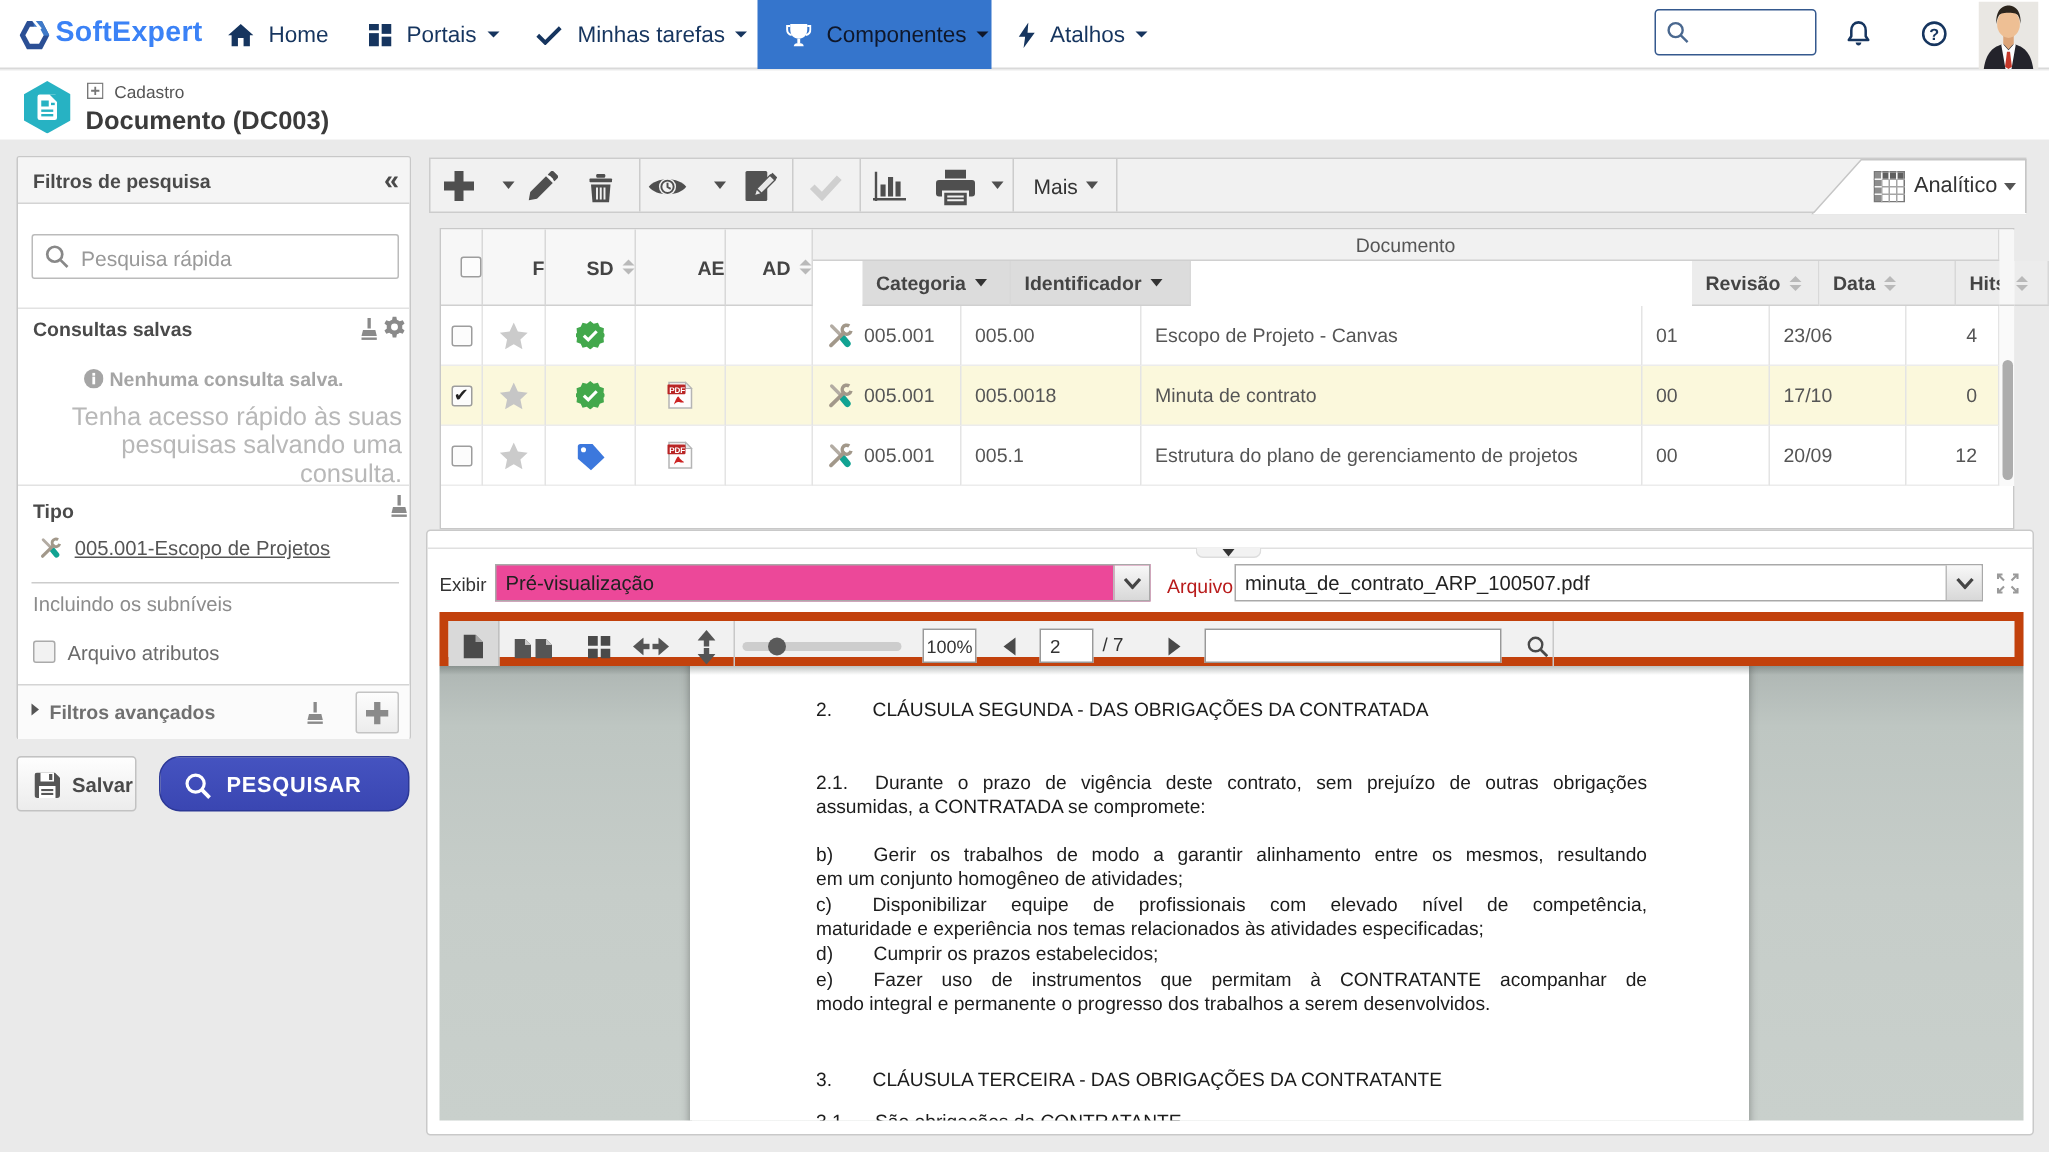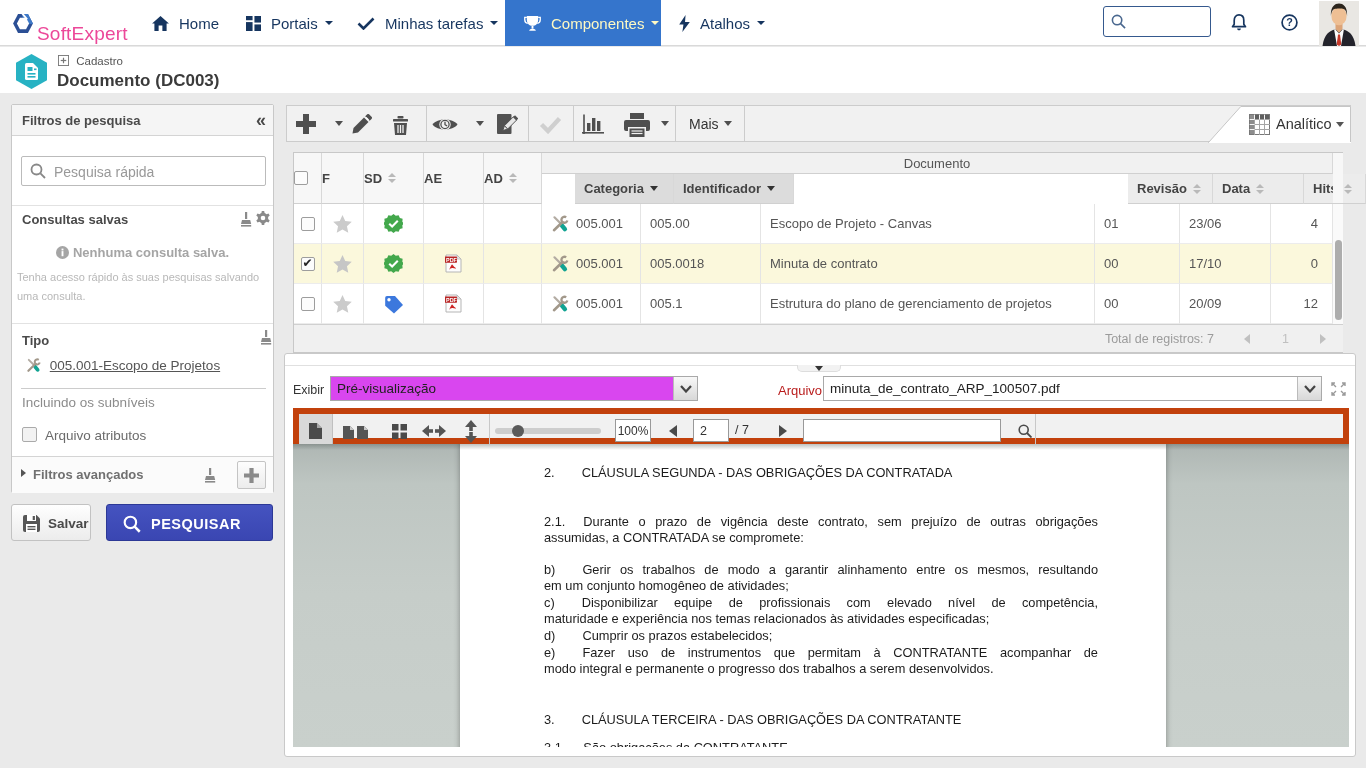--- a/index.html
+++ b/index.html
@@ -20,21 +20,21 @@
 
 #grid { position:absolute; left:293px; top:152px; width:1050px; height:201px; background:#fff; border:1px solid #c8c8c8; font-size:13px; color:#555;}
 
 #preview { position:absolute; left:284px; top:353px; width:1072px; height:404px; background:#fff; border:1px solid #c9c9c9; border-radius:3px;}
 #pdfbar { position:absolute; left:8px; top:54px; width:1056px; height:36px; background:#f1f1f1; border:6px solid #c2410c;}
 #pdfarea { position:absolute; left:8px; top:90px; width:1056px; height:303px; overflow:hidden;
   background:linear-gradient(to bottom,#aeb6b3 0,#bec6c2 40px,#c6cdc9 150px,#c9d0cc 303px); }
 #page { position:absolute; left:167px; top:-220px; width:706px; height:920px; background:#fff; box-shadow:0 0 6px rgba(0,0,0,.35); }
 .pdftxt { position:absolute; left:84px; width:554px; font-size:12.8px; color:#1c1c1c; line-height:16.4px; white-space:nowrap;}
 .pdftxt.j { white-space:normal; text-align:justify; text-align-last:justify; }
-.hcell { position:absolute; top:0; background:#f7f7f7; border-right:1px solid #d8d8d8; border-bottom:1px solid #d0d0d0; display:flex; align-items:center; justify-content:flex-start; font-size:13px; color:#444; }
+.hcell { position:absolute; top:0; background:#f7f7f7; border-right:1px solid #d8d8d8; border-bottom:1px solid #d0d0d0; display:flex; align-items:center; justify-content:flex-end; font-size:13px; color:#444; }
 .hcell.sub { top:21px; height:30px; justify-content:flex-start; padding-left:9px; background:#ececec;margin-left:33px; }
 .hcell.dark { background:#dcdcdc; }
 .sdown { width:0;height:0;border-left:4px solid transparent;border-right:4px solid transparent;border-top:5px solid #333; margin-left:6px; }
 .sort2 { display:inline-block; margin-left:6px; width:8px; height:10px; position:relative; }
 .sort2:before { content:""; position:absolute; top:0; left:0; border-left:4px solid transparent; border-right:4px solid transparent; border-bottom:4px solid #b9b9b9; }
 .sort2:after { content:""; position:absolute; top:6px; left:0; border-left:4px solid transparent; border-right:4px solid transparent; border-top:4px solid #b9b9b9; }
 .row { position:absolute; left:0; width:1039px; height:40px; background:#fff; }
 .row.sel { background:#fbf8dc; }
 .row .cell { position:absolute; top:0; height:40px; border-right:1px solid #e4e4e4; border-bottom:1px solid #ececec; display:flex; align-items:center; justify-content:center; }
 .row .cell.txt { justify-content:flex-start; padding-left:9px; color:#555; }
@@ -49,21 +49,21 @@
     <defs>
         <clipPath id="hx">
           <path d="M6 0 L18 0 L24 11.5 L18 23 L6 23 L0 11.5 Z"></path>
         </clipPath>
       </defs>
     <path d="M6 0 L18 0 L24 11.5 L18 23 L6 23 L0 11.5 Z" fill="#2b4f95"></path>
     <path clip-path="url(#hx)" d="M11 -1 L25 -1 L25 12 L12 11.5 Z" fill="#3e7ac9"></path>
     <path d="M8.3 4.6 L15.7 4.6 L19.4 11.5 L15.7 18.4 L8.3 18.4 L4.6 11.5 Z" fill="#fff"></path>
     <line x1="10.8" y1="-1" x2="17" y2="6.5" stroke="#fff" stroke-width="2.2"></line>
   </svg>
-  <div class="abs" style="left:37px;top:23px;font-size:19px;font-weight:normal;color:#ec4899;letter-spacing:0.2px">SoftExpert</div>
+  <div class="abs" style="left:37px;top:11px;font-size:19px;font-weight:bold;color:#3b82f6;letter-spacing:0.2px">SoftExpert</div>
   <div class="navitem" style="left:152px">
     <svg width="17" height="15" viewBox="0 0 18 16" style="margin-right:10px">
         <path d="M9 0 L18 8 L15.5 8 L15.5 16 L11 16 L11 10 L7 10 L7 16 L2.5 16 L2.5 8 L0 8 Z" fill="#16355f"></path>
       </svg>
     Home
   </div>
   <div class="navitem" style="left:246px">
     <svg width="15" height="15" viewBox="0 0 16 16" style="margin-right:10px">
       <rect x="0" y="0" width="7" height="4.5" fill="#16355f"></rect>
         <rect x="9" y="0" width="7" height="7" fill="#16355f"></rect>
@@ -71,21 +71,21 @@
         <rect x="9" y="9" width="7" height="7" fill="#16355f"></rect>
     </svg>
     Portais <span class="caret"></span>
   </div>
   <div class="navitem" style="left:357px">
     <svg width="18" height="13" viewBox="0 0 18 13" style="margin-right:10px">
         <path d="M1.5 6.5 L6.5 11.5 L16.5 1.5" stroke="#16355f" stroke-width="2.6" fill="none"></path>
       </svg>
     Minhas tarefas <span class="caret"></span>
   </div>
-  <div class="navitem" style="left:505px;width:156px;background:#3575cc;color:#fef9c3;padding-left:19px">
+  <div class="navitem" style="left:505px;width:156px;background:#3575cc;color:#0f172a;padding-left:19px">
     <svg width="17" height="17" viewBox="0 0 18 18" style="margin-right:10px">
       <path d="M3 1 L15 1 L15 5 C15 9 12.5 11.5 9 11.5 C5.5 11.5 3 9 3 5 Z" fill="#fff"></path>
       <path d="M3 2.5 L0.8 2.5 L0.8 5 C0.8 7 2 8.5 4 8.8 M15 2.5 L17.2 2.5 L17.2 5 C17.2 7 16 8.5 14 8.8" stroke="#fff" stroke-width="1.4" fill="none"></path>
       <rect x="8" y="11.5" width="2" height="3" fill="#fff"></rect>
         <path d="M5.5 16.8 C5.5 15.3 7 14.5 9 14.5 C11 14.5 12.5 15.3 12.5 16.8 Z" fill="#fff"></path>
     </svg>
     Componentes <span class="caret"></span>
   </div>
   <div class="navitem" style="left:678px">
     <svg width="13" height="17" viewBox="0 0 12 16" style="margin-right:9px">
@@ -162,21 +162,21 @@
   <svg class="abs" style="left:243px;top:106px" width="16" height="16" viewBox="0 0 16 16">
       <path fill="#8a8a8a" d="M6.8 0 L9.2 0 L9.6 2.1 A6 6 0 0 1 11.5 3.2 L13.5 2.5 L14.7 4.6 L13.1 6 A6 6 0 0 1 13.1 8 L14.7 9.4 L13.5 11.5 L11.5 10.8 A6 6 0 0 1 9.6 11.9 L9.2 14 L6.8 14 L6.4 11.9 A6 6 0 0 1 4.5 10.8 L2.5 11.5 L1.3 9.4 L2.9 8 A6 6 0 0 1 2.9 6 L1.3 4.6 L2.5 2.5 L4.5 3.2 A6 6 0 0 1 6.4 2.1 Z M8 4.7 A2.3 2.3 0 1 0 8 9.3 A2.3 2.3 0 1 0 8 4.7 Z"></path>
     </svg>
   <div class="abs" style="left:0;top:140px;width:261px;text-align:center;font-size:13px;font-weight:bold;color:#a5a5a5">
     <svg width="13" height="13" viewBox="0 0 14 14" style="vertical-align:-2px;margin-right:4px">
         <circle cx="7" cy="7" r="7" fill="#a5a5a5"></circle>
         <rect x="6" y="5.5" width="2" height="5.5" fill="#fff"></rect>
         <rect x="6" y="2.8" width="2" height="2" fill="#fff"></rect>
       </svg>Nenhuma consulta salva.
   </div>
-  <div class="abs" style="left:5px;top:163px;width:251px;text-align:left;font-size:11px;color:#b8b8b8;line-height:19px">Tenha acesso rápido às suas pesquisas salvando uma consulta.</div>
+  <div class="abs" style="left:5px;top:163px;width:251px;text-align:right;font-size:17px;color:#b8b8b8;line-height:19px">Tenha acesso rápido às suas pesquisas salvando uma consulta.</div>
   <div class="secline abs" style="left:0;top:218px;width:261px"></div>
   <div class="abs" style="left:10px;top:228px;font-size:13px;font-weight:bold;color:#4a4a4a">Tipo</div>
   <svg class="abs" style="left:247px;top:225px" width="14" height="15" viewBox="0 0 14 15">
       <g fill="#8a8a8a">
         <rect x="6" y="0" width="2.2" height="7"></rect>
         <path d="M3 8 L11.2 8 L12.2 12 L2 12 Z"></path>
         <rect x="2" y="13" width="10.2" height="1.6"></rect>
       </g>
     </svg>
   <div class="abs" style="left:13px;top:252px;font-size:13.5px;color:#555">
@@ -214,21 +214,21 @@
   <svg width="17" height="17" viewBox="0 0 17 17" style="position:absolute;left:11px;top:10px">
     <path d="M0 2 A2 2 0 0 1 2 0 L13.5 0 L17 3.5 L17 15 A2 2 0 0 1 15 17 L2 17 A2 2 0 0 1 0 15 Z" fill="#565656"></path>
     <rect x="4" y="0" width="9" height="6" fill="#fff"></rect>
       <rect x="9.7" y="1" width="2.2" height="4" fill="#565656"></rect>
     <rect x="3" y="9" width="11" height="8" fill="#fff"></rect>
     <rect x="4.5" y="11" width="8" height="1.4" fill="#565656"></rect>
       <rect x="4.5" y="13.6" width="8" height="1.4" fill="#565656"></rect>
   </svg>
   <span style="position:absolute;left:36px;top:11px;font-size:13.5px;font-weight:bold;color:#4a4a4a">Salvar</span>
 </div>
-<div id="pesquisarbtn" class="abs" style="left:106px;top:504px;width:167px;height:37px;background:linear-gradient(#4553c0,#3a46b2);border:1px solid #2c3896;border-radius:3px">
+<div id="pesquisarbtn" class="abs" style="left:106px;top:504px;width:167px;height:37px;background:linear-gradient(#4553c0,#3a46b2);border:1px solid #2c3896;border-radius:14px">
   <svg width="18" height="18" viewBox="0 0 17 17" style="position:absolute;left:16px;top:10px">
       <circle cx="7" cy="7" r="5.4" stroke="#fff" stroke-width="2" fill="none"></circle>
       <line x1="11" y1="11" x2="15.8" y2="15.8" stroke="#fff" stroke-width="2.4"></line>
     </svg>
   <span style="position:absolute;left:44px;top:11px;font-size:14.5px;font-weight:bold;color:#fff;letter-spacing:0.5px">PESQUISAR</span>
 </div>
 <div id="toolbar">
   <svg width="20" height="20" viewBox="0 0 20 20" class="abs" style="left:9px;top:8px">
       <path d="M7 0 L13 0 L13 7 L20 7 L20 13 L13 13 L13 20 L7 20 L7 13 L0 13 L0 7 L7 7 Z" fill="#4f4f4f"></path>
     </svg>
@@ -487,36 +487,30 @@
     <div class="cell txt" style="left:347px;width:120px">005.1</div>
     <div class="cell txt" style="left:467px;width:334px">Estrutura do plano de gerenciamento de projetos</div>
     <div class="cell txt" style="left:801px;width:85px">00</div>
     <div class="cell txt" style="left:886px;width:91px">20/09</div>
     <div class="cell txt" style="left:977px;width:62px;justify-content:flex-end;padding-right:14px">12</div>
   </div>
 
   <div class="abs" style="left:1039px;top:51px;width:10px;height:120px;background:#fafafa"></div>
   <div class="abs" style="left:1041px;top:87px;width:7px;height:80px;background:#adadad;border-radius:4px"></div>
 
-  <div class="abs" style="left:0;top:171px;width:1049px;height:28px;background:#f0f0f0;border-top:1px solid #d0d0d0;font-size:12.5px;color:#9b9b9b">
-    <span style="position:absolute;right:129px;top:7px">Total de registros: 7</span>
-    <span class="abs" style="left:950px;top:9px;width:0;height:0;border-top:5px solid transparent;border-bottom:5px solid transparent;border-right:6px solid #c0c0c0"></span>
-    <span class="abs" style="left:988px;top:7px;color:#c0c0c0">1</span>
-    <span class="abs" style="left:1026px;top:9px;width:0;height:0;border-top:5px solid transparent;border-bottom:5px solid transparent;border-left:6px solid #c0c0c0"></span>
-  </div>
 </div>
 <div id="preview">
 
   <div class="abs" style="left:0;top:11px;width:1070px;border-top:1px solid #e0e0e0"></div>
   <div class="abs" style="left:512px;top:11px;width:44px;height:7px;background:#f2f2f2;border:1px solid #ddd;border-top:none;border-radius:0 0 5px 5px">
     <span style="position:absolute;left:17px;top:1px;width:0;height:0;border-left:4.5px solid transparent;border-right:4.5px solid transparent;border-top:5px solid #333"></span>
   </div>
 
   <span class="abs" style="left:8px;top:29px;font-size:12.5px;color:#333">Exibir</span>
-  <div class="abs" style="left:45px;top:22px;width:368px;height:25px;border:1px solid #a9a9a9;background:#d946ef">
+  <div class="abs" style="left:45px;top:22px;width:437px;height:25px;border:1px solid #a9a9a9;background:#ec4899">
     <span style="position:absolute;left:6px;top:4px;font-size:13.5px;color:#222">Pré-visualização</span>
     <div style="position:absolute;right:0;top:0;width:24px;height:23px;background:linear-gradient(#f8f8f8,#d8d8d8);border-left:1px solid #bbb">
       <svg width="12" height="8" viewBox="0 0 12 8" style="position:absolute;left:6px;top:8px">
           <path d="M1 1 L6 6.5 L11 1" stroke="#444" stroke-width="2.2" fill="none"></path>
         </svg>
     </div>
   </div>
   <span class="abs" style="left:493px;top:29px;font-size:13px;color:#b91c1c">Arquivo</span>
   <div class="abs" style="left:538px;top:22px;width:499px;height:25px;border:1px solid #a9a9a9;background:#fff">
     <span style="position:absolute;left:6px;top:4px;font-size:13.5px;color:#222">minuta_de_contrato_ARP_100507.pdf</span>

